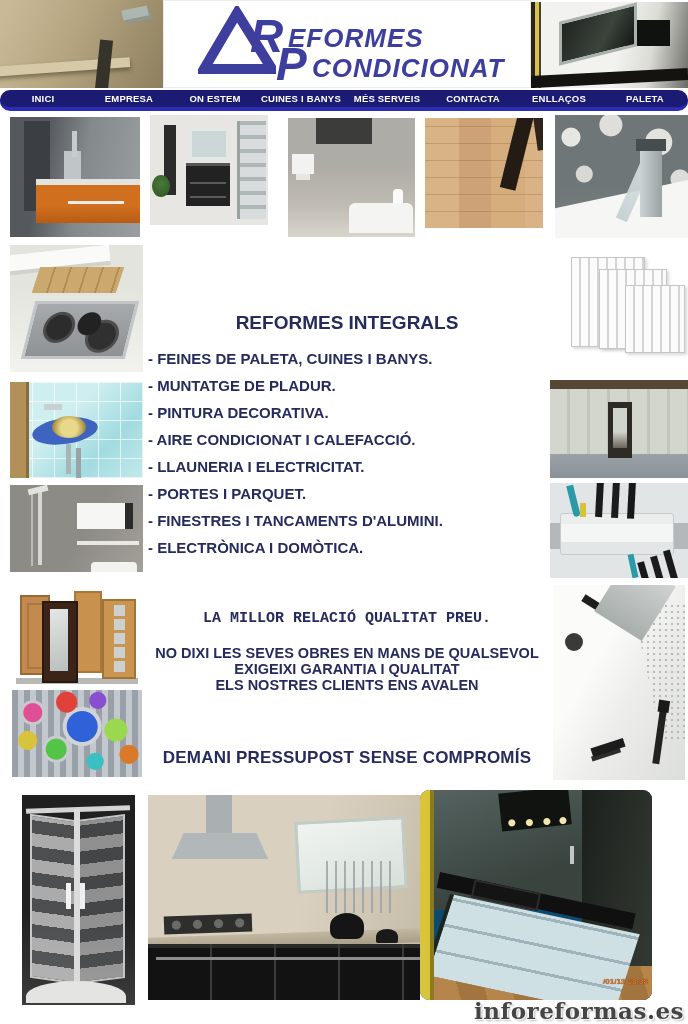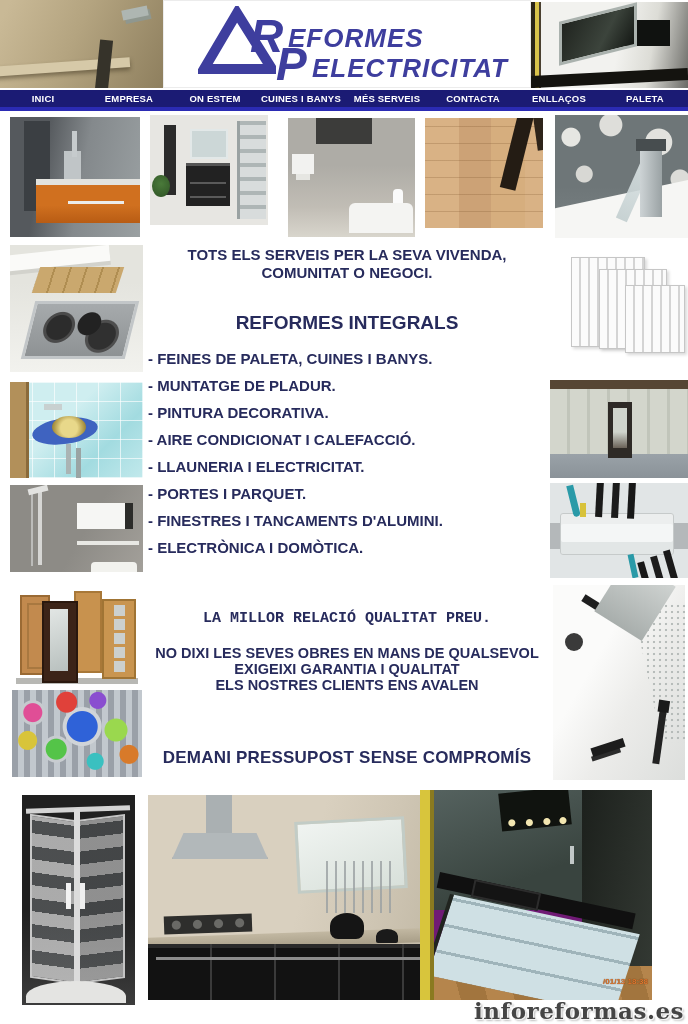--- a/index.html
+++ b/index.html
@@ -30,21 +30,21 @@
     background:linear-gradient(90deg,#2a2418 0 4px,#d8c24a 4px 8px,#4a4030 8px);}
   #hdr-right .hr-hood{position:absolute;left:28px;top:10px;width:78px;height:44px;
     background:linear-gradient(120deg,#20241f,#3c443c 60%,#141814);
     transform:skewY(-14deg);border:3px solid #aab2ae;box-sizing:border-box;}
   #hdr-right .hr-strip{position:absolute;right:18px;top:18px;width:48px;height:26px;background:#101210;}
   #hdr-right .hr-counter{position:absolute;left:0;bottom:4px;width:100%;height:12px;
     background:#14130f;transform:rotate(-3deg);}
 
   
   #nav{position:absolute;left:0;top:90px;width:688px;height:17px;display:flex;
-    background:#1b1b74;border-bottom:4px solid #2b2bb4;}
+    background:#1b1b74;border-bottom:4px solid #2b2bb4;border-radius:10px;}
   #nav a{flex:1;text-align:center;color:#fff;font-size:9.5px;font-weight:bold;
     letter-spacing:.2px;line-height:17px;text-decoration:none;cursor:pointer;}
 
   
   #g1{left:10px;top:117px;width:130px;height:120px;
     background:linear-gradient(100deg,#55595d 0 26%,#84898c 55%,#9aa0a2);}
   #g1 .tall{position:absolute;left:14px;top:4px;width:26px;height:90px;background:#3b3f43;}
   #g1 .hood{position:absolute;left:62px;top:14px;width:5px;height:26px;background:#c6cbcd;
     box-shadow:-2px 26px 0 6px #c0c5c7;}
   #g1 .orange{position:absolute;left:26px;top:62px;width:104px;height:44px;
@@ -248,21 +248,21 @@
   #b2 .hob{position:absolute;left:16px;top:120px;width:88px;height:18px;background:#2e2e2c;
     transform:rotate(-2deg);
     background-image:radial-gradient(circle at 14% 50%,#6a6a66 0 4px,transparent 5px),
       radial-gradient(circle at 38% 50%,#6a6a66 0 4px,transparent 5px),
       radial-gradient(circle at 62% 50%,#6a6a66 0 4px,transparent 5px),
       radial-gradient(circle at 86% 50%,#6a6a66 0 4px,transparent 5px);}
   #b2 .pot{position:absolute;right:56px;top:118px;width:34px;height:26px;border-radius:50% 50% 8px 8px;
     background:#151515;box-shadow:40px 10px 0 -6px #1a1a1a;}
   #b2 .rack{position:absolute;right:24px;top:66px;width:70px;height:52px;
     background:repeating-linear-gradient(90deg,#9aa0a2 0 2px,transparent 2px 9px);opacity:.8;}
-  #b3{left:420px;top:790px;width:232px;height:210px;background:#701a75;}
+  #b3{left:420px;top:790px;width:232px;height:210px;background:#0c4a6e;border-radius:9px;}
   #b3 .ystrip{position:absolute;left:0;top:0;width:14px;height:100%;
     background:linear-gradient(90deg,#d8c53c 0 10px,#8a7a20 10px);}
   #b3 .wall{position:absolute;left:14px;top:0;width:150px;height:120px;
     background:linear-gradient(160deg,#55625f,#39443f 70%);}
   #b3 .hoodb{position:absolute;left:80px;top:0;width:70px;height:38px;background:#10130f;
     background-image:radial-gradient(circle at 15% 80%,#f2e6b0 0 3px,transparent 4px),
       radial-gradient(circle at 40% 84%,#f2e6b0 0 3px,transparent 4px),
       radial-gradient(circle at 65% 86%,#f2e6b0 0 3px,transparent 4px),
       radial-gradient(circle at 88% 88%,#f2e6b0 0 3px,transparent 4px);
     transform:rotate(-6deg);}
@@ -307,21 +307,21 @@
     <div class="hl-faucet"></div>
   </div>
 
   <div id="logo-box">
     <svg width="78" height="70" viewBox="0 0 78 70">
       <path d="M39 7 L6 63 L74 63 Z" fill="none" stroke="#3e3e9e" stroke-width="10" stroke-linejoin="miter"></path>
     </svg>
     <span class="lg lg-r">R</span>
     <span class="lg lg-reformes">EFORMES</span>
     <span class="lg lg-p">P</span>
-    <span class="lg lg-prof">ELECTRICITAT</span>
+    <span class="lg lg-prof">CONDICIONAT</span>
   </div>
 
   <div class="photo" id="hdr-right" title="modern kitchen with black glass hood">
     <div class="hr-edge"></div>
     <div class="hr-strip"></div>
     <div class="hr-hood"></div>
     <div class="hr-counter"></div>
   </div>
 
   <nav id="nav">
@@ -413,24 +413,20 @@
   </div>
   <div class="photo" id="r5" title="rain shower head spraying water">
     <div class="spray"></div>
     <div class="arm"></div>
     <div class="flange"></div>
     <div class="head"></div>
     <div class="hvalve"></div>
     <div class="hshower"></div>
   </div>
 
-  <div class="ctext" id="intro">
-    <div>TOTS ELS SERVEIS PER LA SEVA VIVENDA,</div>
-    <div>COMUNITAT O NEGOCI.</div>
-  </div>
   <div class="ctext" id="sect-title">REFORMES INTEGRALS</div>
   <div class="ctext" id="services">
     <div class="svc">- FEINES DE PALETA, CUINES I BANYS.</div>
     <div class="svc">- MUNTATGE DE PLADUR.</div>
     <div class="svc">- PINTURA DECORATIVA.</div>
     <div class="svc">- AIRE CONDICIONAT I CALEFACCIÓ.</div>
     <div class="svc">- LLAUNERIA I ELECTRICITAT.</div>
     <div class="svc">- PORTES I PARQUET.</div>
     <div class="svc">- FINESTRES I TANCAMENTS D'ALUMINI.</div>
     <div class="svc">- ELECTRÒNICA I DOMÒTICA.</div>

